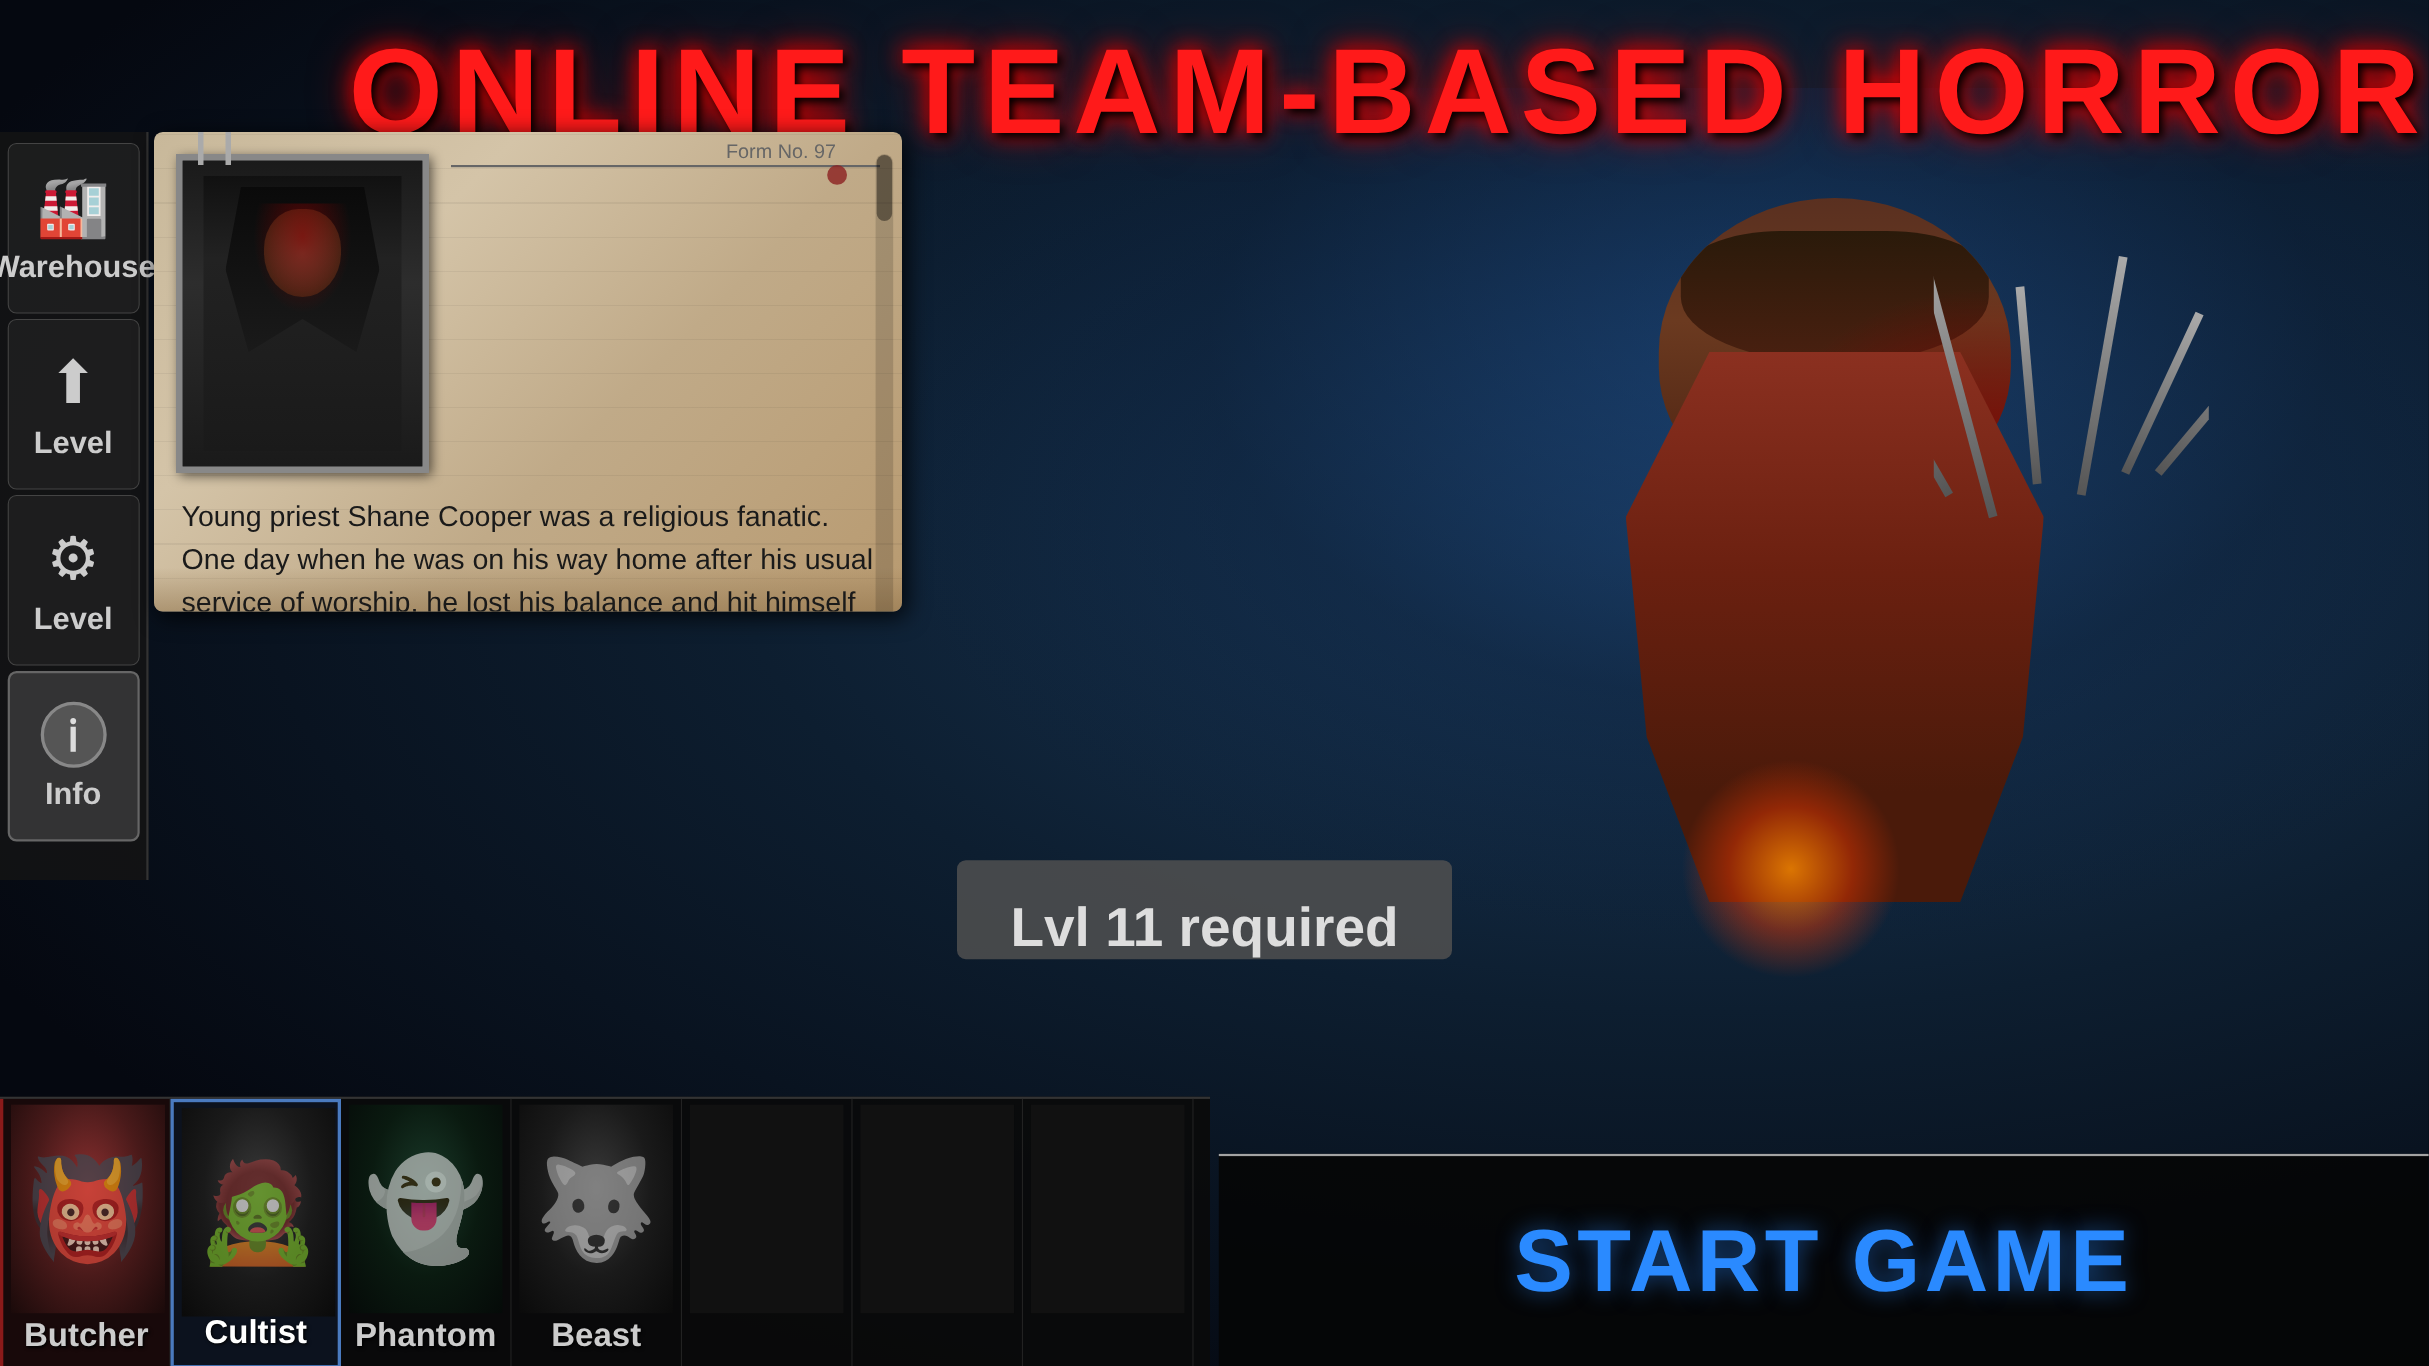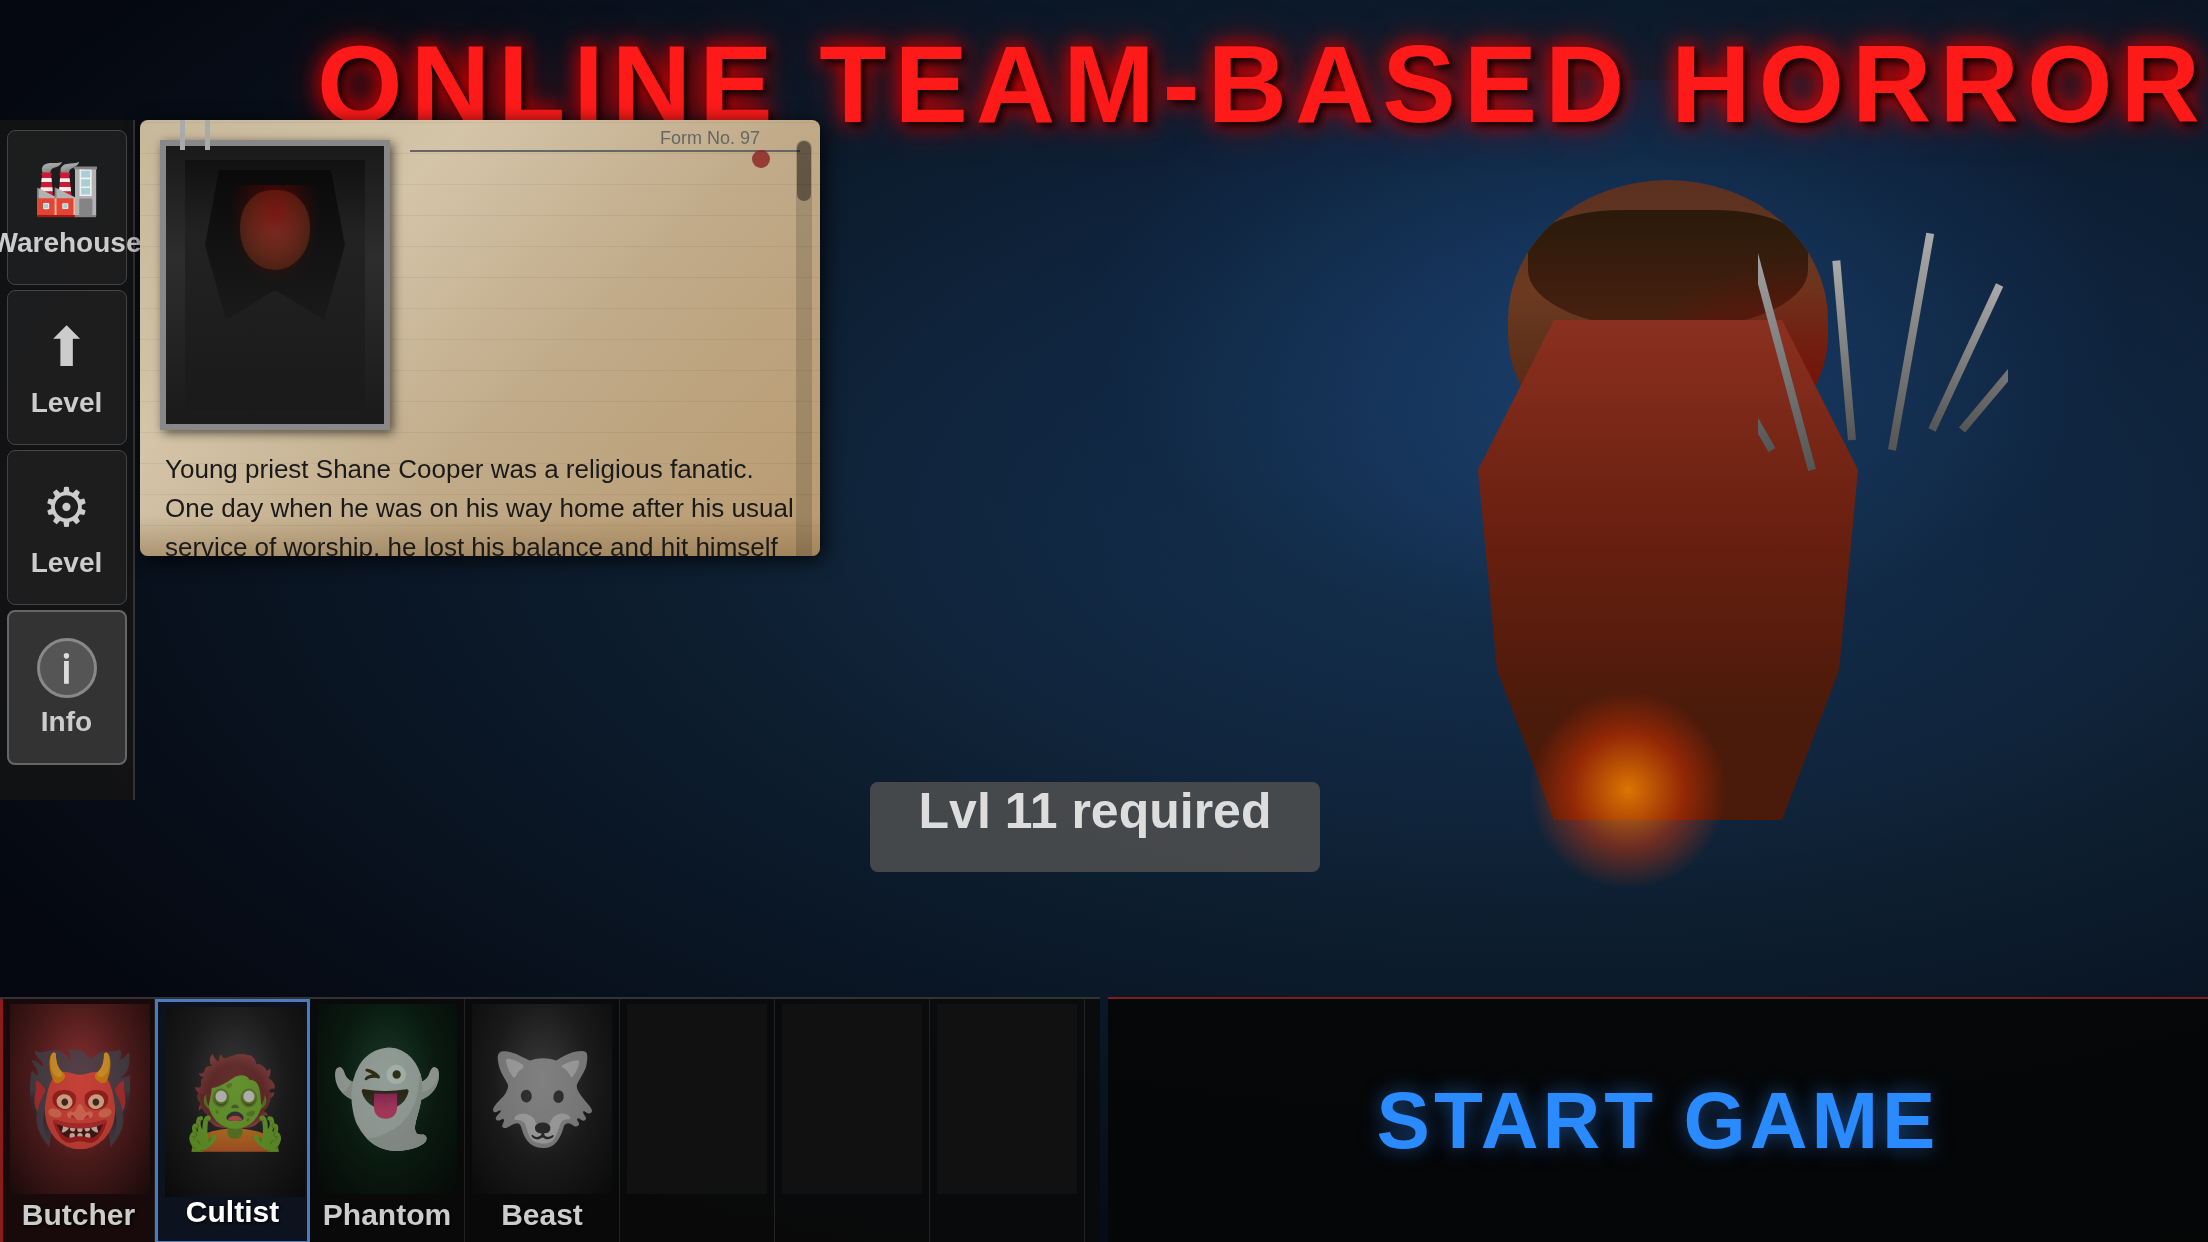--- a/index.html
+++ b/index.html
@@ -300,21 +300,21 @@
     
     .lvl-required {
       position: absolute;
       right: 730px;
       bottom: 320px;
       width: 450px;
       height: 90px;
       background: rgba(80,80,80,0.85);
       border-radius: 8px;
       display: flex;
-      align-items: flex-start;
+      align-items: flex-end;
       justify-content: center;
       z-index: 15;
     }
 
     .lvl-text {
       font-size: 50px;
       color: #ddd;
       font-weight: bold;
     }
 
@@ -407,27 +407,27 @@
     .char-slot.selected .char-label {
       color: #ffffff;
     }
 
     
     .start-game-area {
       position: absolute;
       bottom: 0;
       right: 0;
       width: 1100px;
-      height: 245px;
+      height: 193px;
       background: rgba(5,5,5,0.9);
       z-index: 10;
       display: flex;
       align-items: center;
       justify-content: center;
-      border-top: 2px solid #7f1d1d;
+      border-top: 2px solid #a3a3a3;
     }
 
     .start-game-btn {
       font-size: 80px;
       color: #2a8aff;
       font-weight: bold;
       letter-spacing: 4px;
       cursor: pointer;
       text-shadow: 0 0 20px rgba(42,138,255,0.5);
     }

